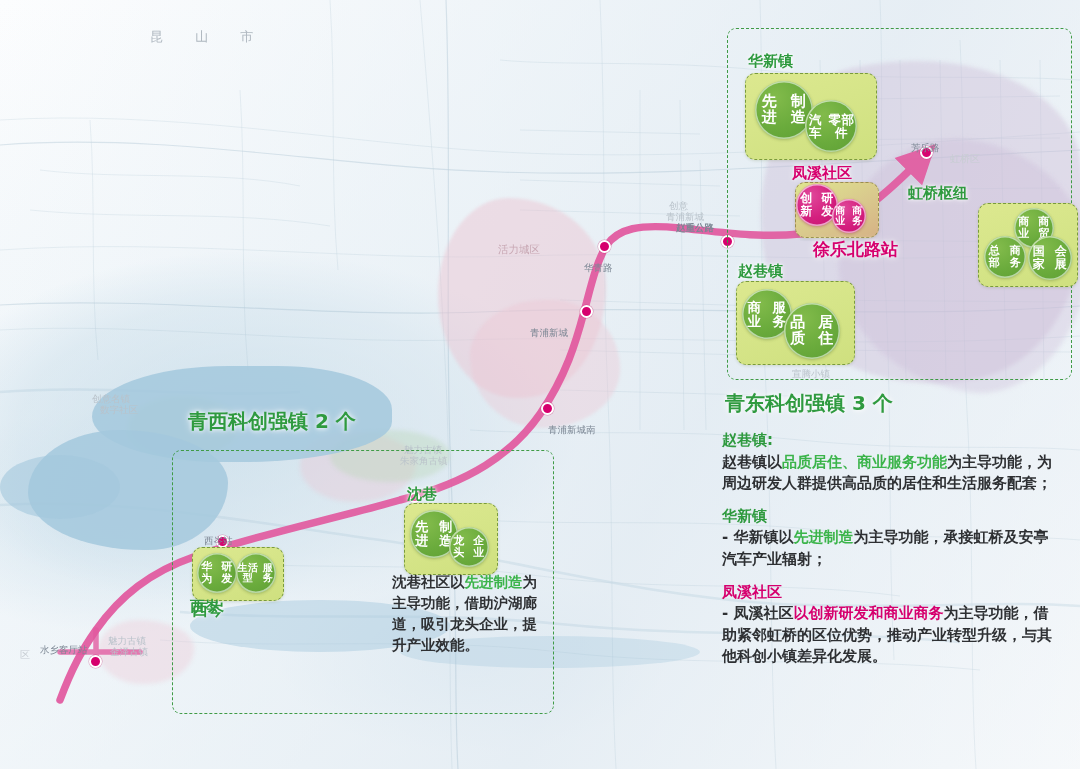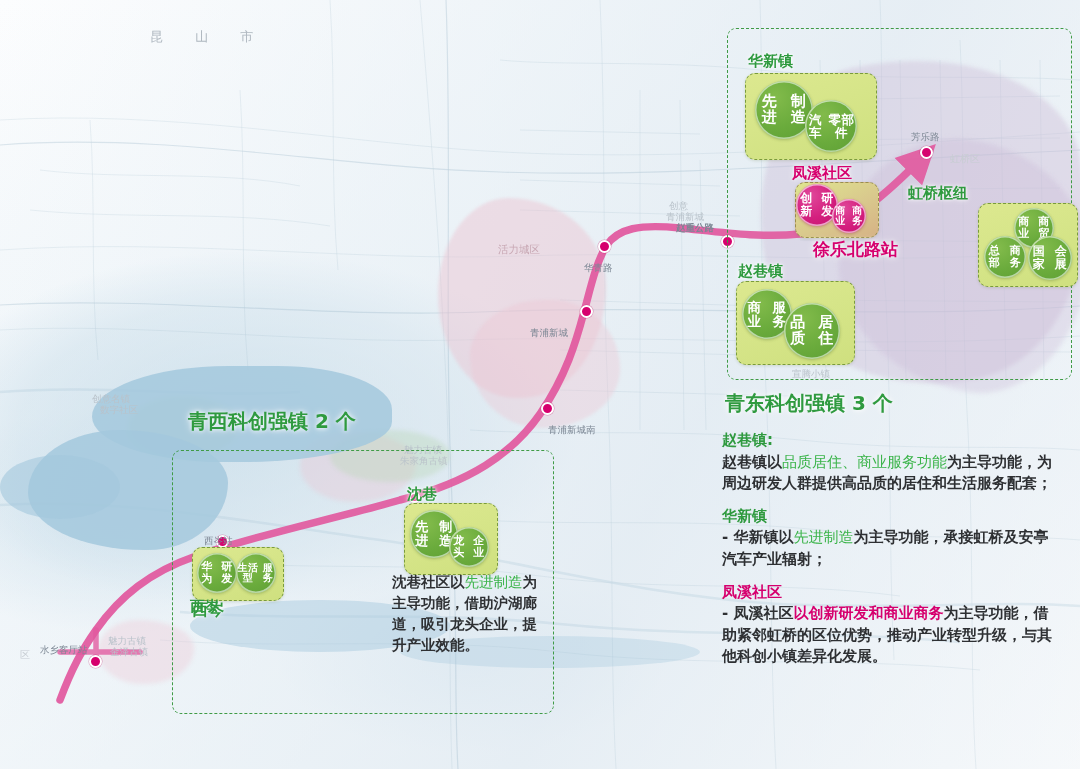--- a/index.html
+++ b/index.html
@@ -100,21 +100,21 @@
     white-space:nowrap;font-family:"DejaVu Sans","Liberation Sans",sans-serif;
     text-shadow:0 0 4px rgba(255,255,255,.95),0 0 8px rgba(255,255,255,.85);}
 
   
   .heading{position:absolute;font-weight:700;color:#2f9a3f;font-size:20px;
     white-space:nowrap;font-family:"DejaVu Sans","Liberation Sans",sans-serif;
     text-shadow:0 0 4px rgba(255,255,255,.95),0 0 8px rgba(255,255,255,.8);}
 
   .txtblk{position:absolute;color:#2e3033;line-height:1.44;
     font-family:"DejaVu Sans","Liberation Sans",sans-serif;font-weight:600;}
-  .txtblk .hl-g{color:#3bb44a;font-weight:400;}
+  .txtblk .hl-g{color:#3bb44a;font-weight:700;}
   .txtblk .hl-m{color:#d6006e;font-weight:700;}
   .subttl{font-weight:700;color:#2f9a3f;display:block;}
   .subttl.mag{color:#d6006e;}
   .para{display:block;margin:0 0 0 0;}
   .gap{display:block;height:11px;}
 </style>
 </head>
 <body>
 
 <div id="stage">
@@ -194,21 +194,21 @@
   <div id="stations">
       <div class="station" style="left: 598px; top: 240px;"></div>
       <div class="mlabel" style="left: 584px; top: 262px;">华青路</div>
       <div class="station" style="left: 580px; top: 305px;"></div>
       <div class="mlabel" style="left: 530px; top: 327px;">青浦新城</div>
       <div class="station" style="left: 541px; top: 402px;"></div>
       <div class="mlabel" style="left: 548px; top: 424px;">青浦新城南</div>
       <div class="station" style="left: 721px; top: 235px;"></div>
       <div class="mlabel" style="left: 676px; top: 222px; font-weight: bold;">赵重公路</div>
       <div class="station" style="left: 920px; top: 146px;"></div>
-      <div class="mlabel" style="left: 911px; top: 131px; text-align: right;">芳乐路</div>
+      <div class="mlabel" style="left: 911px; top: 142px; text-align: right;">芳乐路</div>
       <div class="station sm" style="left: 409px; top: 492px;"></div>
       <div class="station" style="left: 216px; top: 535px;"></div>
       <div class="mlabel" style="left: 204px; top: 535px;">西岑站</div>
       <div class="station" style="left: 89px; top: 655px;"></div>
       <div class="mlabel" style="left: 40px; top: 644px;">水乡客厅站</div>
     </div>
   <div id="maplabels">
       <div class="mlabel big" style="left: 150px; top: 28px;">昆 山 市</div>
       <div class="mlabel pinkzone" style="left: 498px; top: 243px;">活力城区</div>
       <div class="mlabel faint" style="left: 92px; top: 393px;">创意名镇</div>

